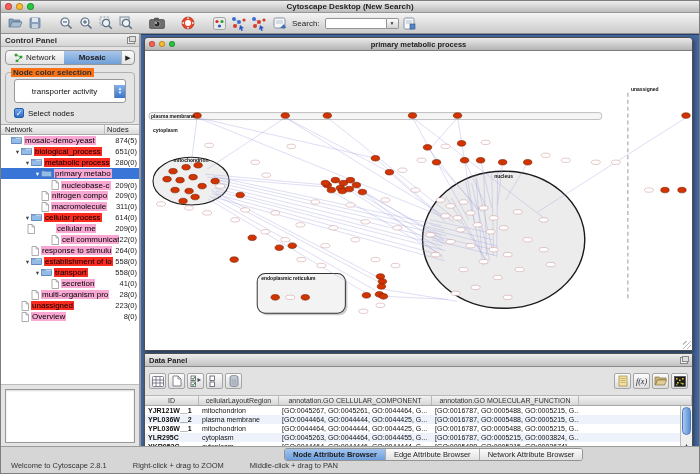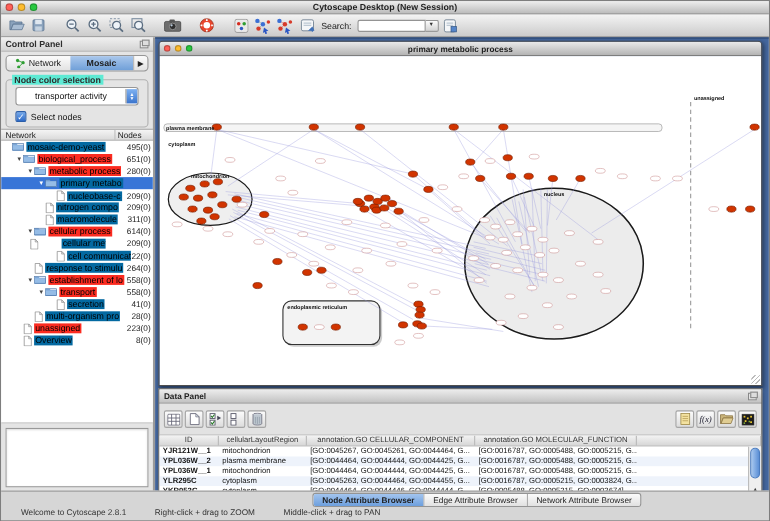--- a/index.html
+++ b/index.html
@@ -35,44 +35,44 @@
                font-size:8px; font-weight:bold; color:#2e2e2e;}
   .float-icon { width:8px; height:7px; border:1px solid #888; background:#eee; position:relative; flex:none;}
   .float-icon::after{content:""; position:absolute; right:-2px; top:-2px; width:5px; height:4px; border:1px solid #888; background:#ddd;}
   .cp-tabs { display:flex; margin:3px 4px 2px; height:15px; flex:none; border:1px solid #969696;
              border-radius:4px; overflow:hidden; background:linear-gradient(#fcfcfc,#e2e2e2);}
   .cp-tab { flex:1; display:flex; align-items:center; justify-content:center; gap:3px; font-size:8px; color:#1e1e1e;}
   .cp-tab.selected { background:linear-gradient(#a9c7ec,#6f9fd8); font-weight:bold;}
   .cp-tab-more { width:13px; flex:none; display:flex; align-items:center; justify-content:center;
                  border-left:1px solid #b5b5b5; font-size:7px; color:#222;}
   .groupbox { margin:5px 4px 1px; border:1px solid #b0b0b0; border-radius:4px; padding:6px 3px 2px; position:relative; flex:none;}
-  .groupbox-title { position:absolute; top:-5px; left:5px; background:#5eead4; padding:0 2px;
+  .groupbox-title { position:absolute; top:-5px; left:5px; background:#f97316; padding:0 2px;
                     font-size:8px; font-weight:bold; color:#2e2e2e;}
-  .combo { height:17px; margin:0 5px 5px; background:#fff; border:1px solid #979797; border-radius:3px;
+  .combo { height:24px; margin:0 5px 5px; background:#fff; border:1px solid #979797; border-radius:3px;
            display:flex; align-items:center; overflow:hidden;}
   .combo-text { flex:1; text-align:center; font-size:8px; color:#111;}
   .combo-btn { width:11px; height:13px; flex:none; background:linear-gradient(#7fb2f2,#3a74cc);
                color:#fff; font-size:4.5px; line-height:4px; display:flex; flex-direction:column;
                align-items:center; justify-content:center; border-left:1px solid #979797;}
   .checkbox-row { display:flex; align-items:center; gap:4px; margin:1px 0 2px 5px;}
   .checkbox { width:10px; height:10px; flex:none; background:linear-gradient(#74aaee,#2e6ac6);
               border:1px solid #2a5da8; border-radius:2px; color:#fff; font-size:8px; line-height:9px; text-align:center;}
   .checkbox-label { font-size:8px; color:#111;}
   .tree-header { display:flex; height:11px; flex:none; background:linear-gradient(#f5f5f5,#dadada);
                  border-top:1px solid #ababab; border-bottom:1px solid #ababab; font-size:7.5px; color:#222; align-items:center;}
   .th-net { flex:1; padding-left:4px; border-right:1px solid #bdbdbd; height:100%; display:flex; align-items:center;}
   .th-nodes { width:34px; flex:none; padding-left:2px;}
   .tree-body { flex:1; background:#fff; overflow:hidden; border-bottom:1px solid #bdbdbd; min-height:0;}
   .tree-row { display:flex; align-items:center; height:11px; font-size:8px; white-space:nowrap; overflow:hidden;}
   .tree-row.selected { background:#3875d7;}
   .expander { width:7px; flex:none; font-size:5.5px; color:#444; text-align:center;}
   .tree-row.selected .expander{ color:#fff;}
   .tree-icon { flex:none; margin-right:2px; display:flex;}
   .chip { padding:0 1px; color:#000; overflow:hidden; text-overflow:clip;}
-  .chip.green { background:#0369a1;}
+  .chip.green { background:#f9a8d4;}
   .chip.red { background:#fb2b20;}
   .tree-count { margin-left:auto; padding-right:2px; color:#1a1a1a; flex:none; font-size:7.5px;}
   .tree-row.selected .tree-count { color:#fff;margin-top:36px;}
   .navigator { height:54px; flex:none; margin:4px 4px 3px; background:#fff; border:1px solid #989898; box-shadow:inset 0 1px 2px rgba(0,0,0,.15);}
 
   
   .desktop { flex:1; background:#44679e; position:relative; border-top:1px solid #24406b; min-width:0;}
   .net-frame { position:absolute; left:3px; top:2px; right:6px; height:314px;
                border:1px solid #4f4f4f; border-radius:4px 4px 0 0; box-shadow:1px 2px 4px rgba(0,0,0,.45);
                display:flex; flex-direction:column; overflow:hidden;}
@@ -110,32 +110,32 @@
   .v-arrows { position:absolute; left:0; right:0; bottom:0; text-align:center; font-size:5px; line-height:5px; color:#333;}
 
   
   .bottom-bar { height:27px; flex:none; background:#d6d6d6; position:relative; border-top:1px solid #9b9b9b;}
   .bottom-tabs { position:absolute; left:283px; top:1px; height:13px; display:flex;
                  border:1px solid #949494; border-radius:3px; overflow:hidden; font-size:7.5px; background:#f0f0f0;}
   .bottom-tab { padding:0 8px; display:flex; align-items:center; white-space:nowrap;
                 background:linear-gradient(#fbfbfb,#e1e1e1); border-right:1px solid #ababab; color:#1d1d1d;}
   .bottom-tab:last-child { border-right:none;}
   .bottom-tab.selected { background:linear-gradient(#a3c5ef,#6d9fdd); font-weight:bold;}
-  .status-row { position:absolute; left:18px; bottom:3px; display:flex; gap:26px; font-size:7.5px; color:#333;}
+  .status-row { position:absolute; left:10px; bottom:3px; display:flex; gap:26px; font-size:7.5px; color:#333;}
 </style>
 </head>
 <body>
 
 <div class="app">
 
   <div class="titlebar">
     <span class="tl red"></span>
     <span class="tl yellow"></span>
     <span class="tl green"></span>
-    <span class="win-title">Cytoscape Desktop (New Session)</span>
+    <span class="win-title">Cytoscape Desktop (New Search)</span>
   </div>
 
   <div class="toolbar">
     <span class="tb-icon">
       <svg width="15" height="12" viewBox="0 0 15 12">
           <path d="M1 2h4l1 1h6v2H4L2 10H1z" fill="#8aa2bc" stroke="#5a7491" stroke-width=".7"></path>
           <path d="M2 10l2-5h10l-2 5z" fill="#a9bdd3" stroke="#5a7491" stroke-width=".7"></path>
         </svg>
     </span>
     <span class="tb-icon">
@@ -303,21 +303,21 @@
           <div class="tree-row" style="padding-left: 3px;">
             <span class="expander"></span>
             <span class="tree-icon">
               <svg width="11" height="9" viewBox="0 0 11 9">
                 <path d="M0.5 1.5h3.5l1 1h5.5v5.5h-10z" fill="#7da7d8" stroke="#44700" stroke-width="0"></path>
                 <path d="M0.5 3h10v4.5h-10z" fill="#95bce6"></path>
                 <rect x="0.5" y="1.5" width="10" height="6" fill="none" stroke="#4a74a8" stroke-width=".6"></rect>
               </svg>
             </span>
             <span class="chip green">mosaic-demo-yeast</span>
-            <span class="tree-count">495(0)</span>
+            <span class="tree-count">874(5)</span>
           </div>
           <div class="tree-row" style="padding-left: 13px;">
             <span class="expander">▼</span>
             <span class="tree-icon">
               <svg width="11" height="9" viewBox="0 0 11 9">
                 <path d="M0.5 1.5h3.5l1 1h5.5v5.5h-10z" fill="#7da7d8" stroke="#44700" stroke-width="0"></path>
                 <path d="M0.5 3h10v4.5h-10z" fill="#95bce6"></path>
                 <rect x="0.5" y="1.5" width="10" height="6" fill="none" stroke="#4a74a8" stroke-width=".6"></rect>
               </svg>
             </span>

